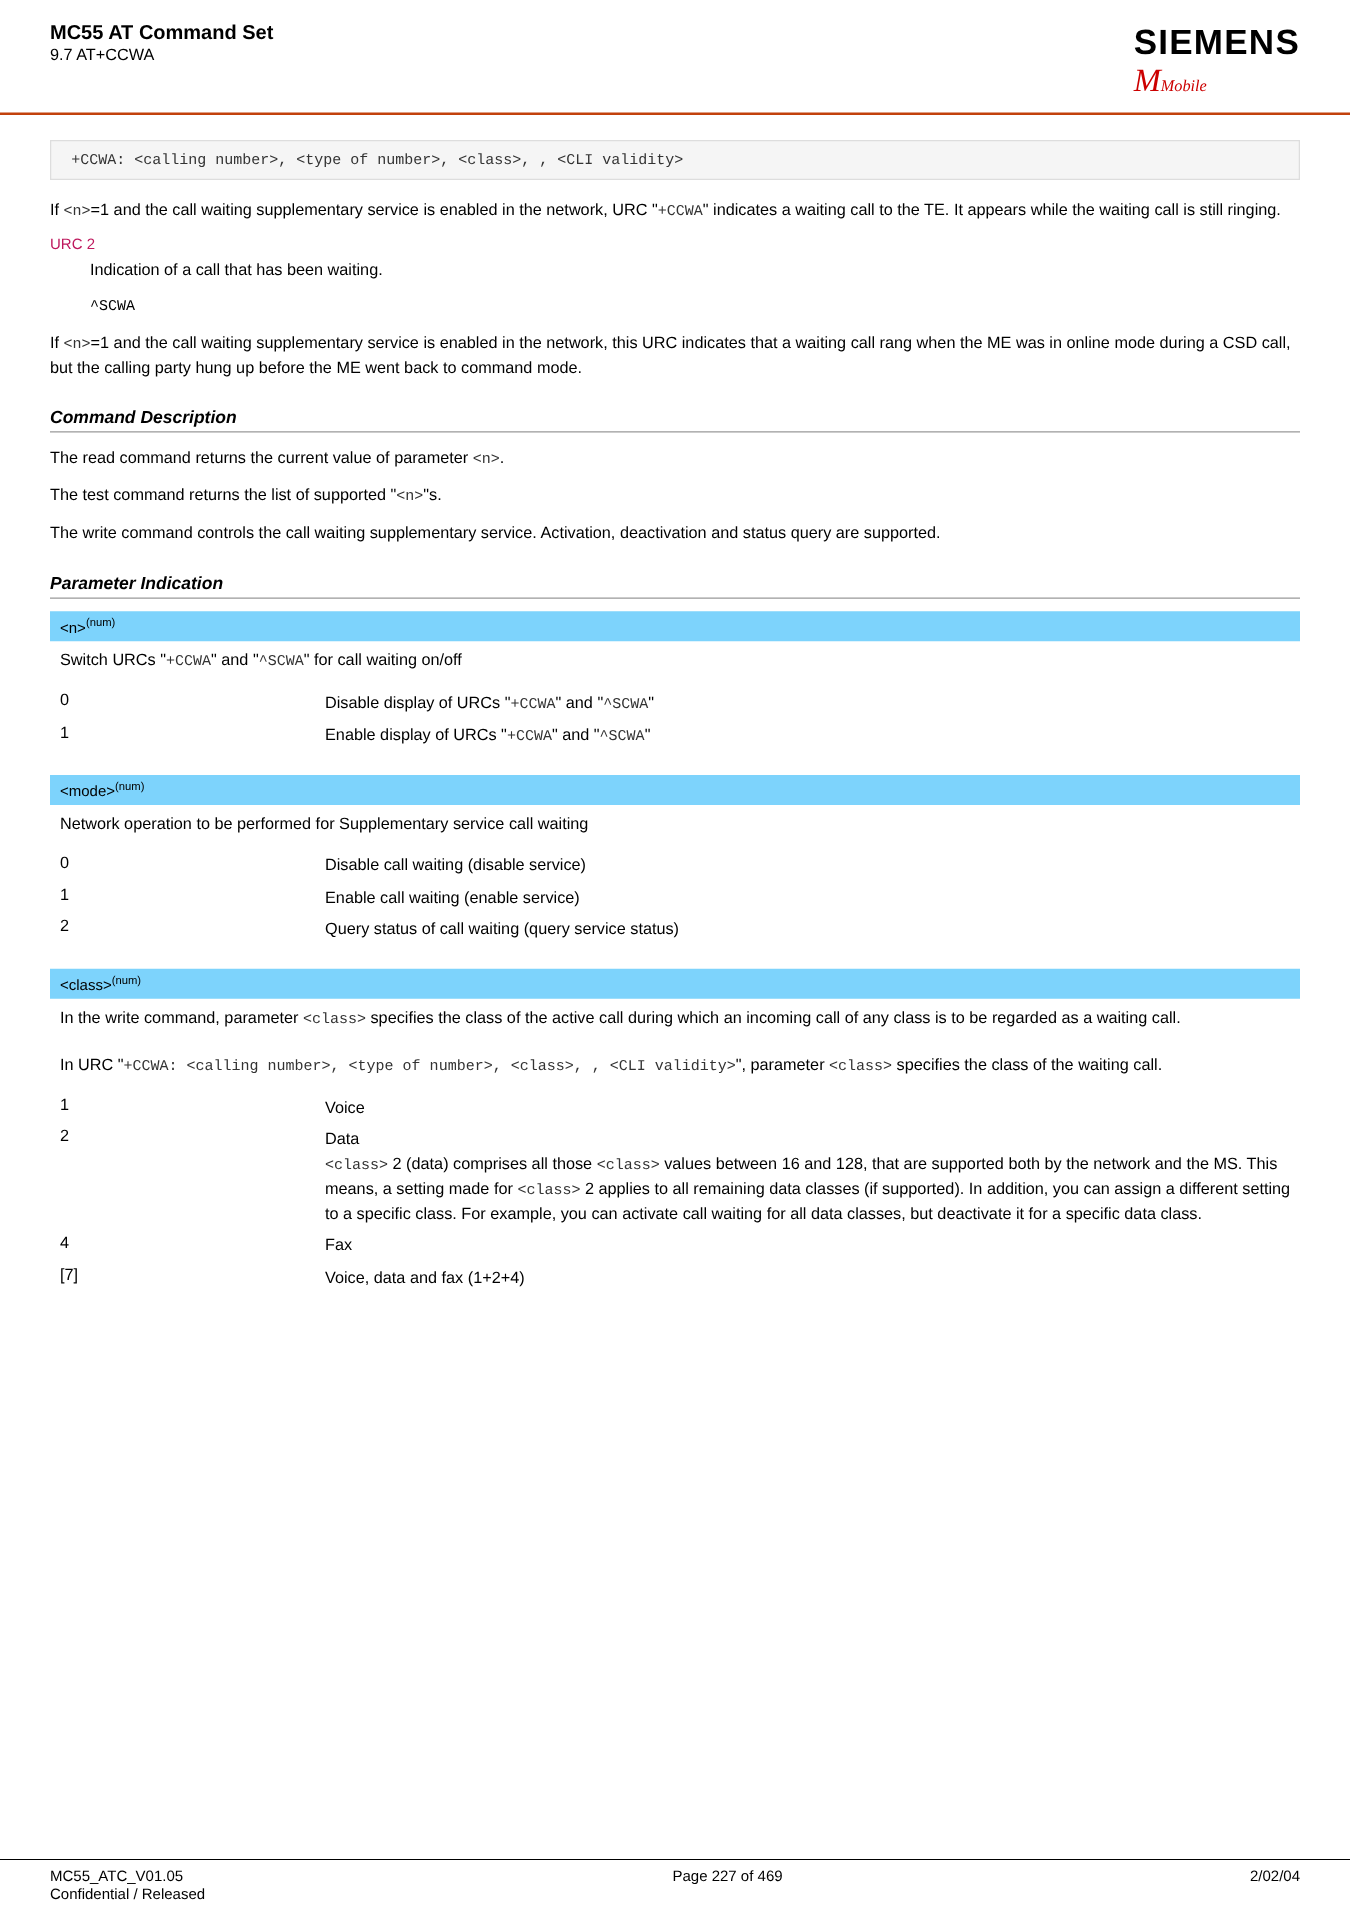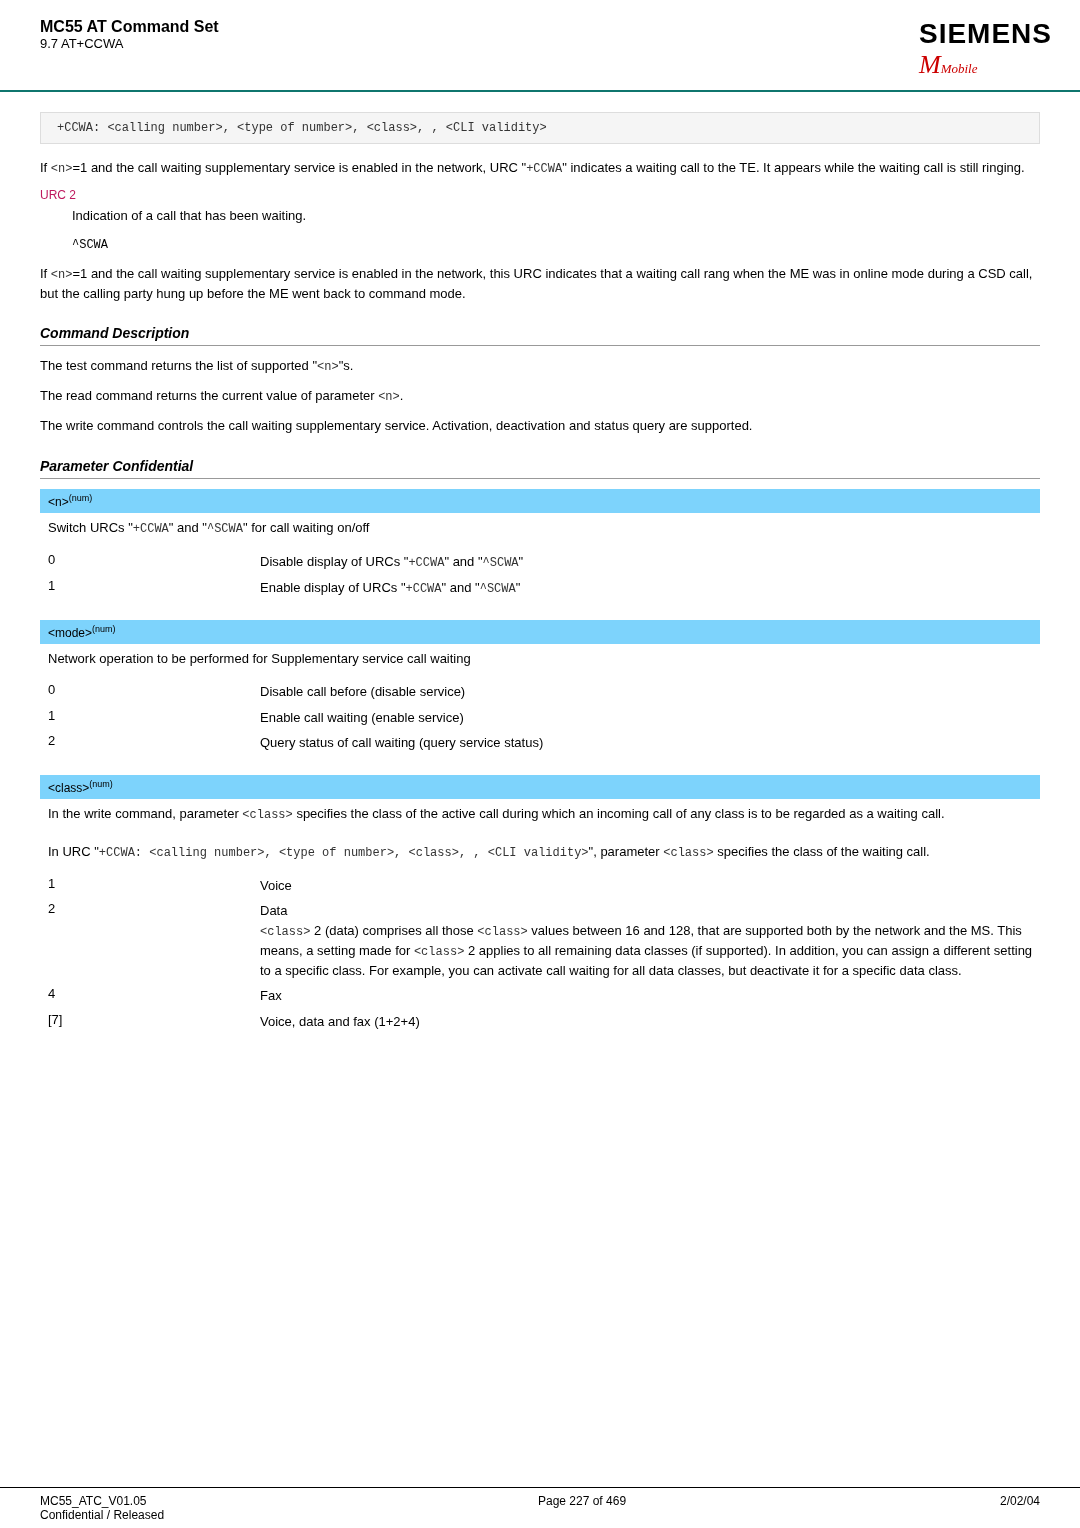--- a/index.html
+++ b/index.html
@@ -10,22 +10,22 @@
       background: #fff;
       width: 1080px;
       min-height: 1528px;
     }
 
     
     .header {
       display: flex;
       justify-content: space-between;
       align-items: flex-start;
-      padding: 18px 28px 10px 40px;
-      border-bottom: 2px solid #0f766e;
+      padding: 18px 40px 10px 40px;
+      border-bottom: 2px solid #c2410c;
     }
     .header-left .title {
       font-size: 16px;
       font-weight: bold;
     }
     .header-left .subtitle {
       font-size: 13px;
       font-weight: normal;
     }
     .header-right {
@@ -173,28 +173,28 @@
 
   <div class="para indent code-keyword">^SCWA</div>
 
   <div class="para">
     If <span class="code-inline">&lt;n&gt;</span>=1 and the call waiting supplementary service is enabled in the network, this URC indicates that a waiting call rang when the ME was in online mode during a CSD call, but the calling party hung up before the ME went back to command mode.
   </div>
 
   <div class="section-heading">Command Description</div>
 
   <div class="para">
+    The read command returns the current value of parameter <span class="code-inline">&lt;n&gt;</span>.
+  </div>
+  <div class="para">
     The test command returns the list of supported "<span class="code-inline">&lt;n&gt;</span>"s.
   </div>
-  <div class="para">
-    The read command returns the current value of parameter <span class="code-inline">&lt;n&gt;</span>.
-  </div>
   <div class="para">The write command controls the call waiting supplementary service. Activation, deactivation and status query are supported.</div>
 
-  <div class="section-heading">Parameter Confidential</div>
+  <div class="section-heading">Parameter Indication</div>
 
   <div>
     <div class="shaded-row">
       &lt;n&gt;<sup>(<span>num</span>)</sup>
     </div>
     <div class="para" style="padding: 4px 8px 4px 8px;">
       Switch URCs "<span class="code-inline">+CCWA</span>" and "<span class="code-inline">^SCWA</span>" for call waiting on/off
     </div>
     <div class="two-col-row">
       <div class="two-col-left">0</div>
@@ -210,21 +210,21 @@
 
   <div>
     <div class="shaded-row">
       &lt;mode&gt;<sup>(num)</sup>
     </div>
     <div class="para" style="padding: 4px 8px 4px 8px;">
       Network operation to be performed for Supplementary service call waiting
     </div>
     <div class="two-col-row">
       <div class="two-col-left">0</div>
-      <div class="two-col-right">Disable call before (disable service)</div>
+      <div class="two-col-right">Disable call waiting (disable service)</div>
     </div>
     <div class="two-col-row">
       <div class="two-col-left">1</div>
       <div class="two-col-right">Enable call waiting (enable service)</div>
     </div>
     <div class="two-col-row">
       <div class="two-col-left">2</div>
       <div class="two-col-right">Query status of call waiting (query service status)</div>
     </div>
   </div>

